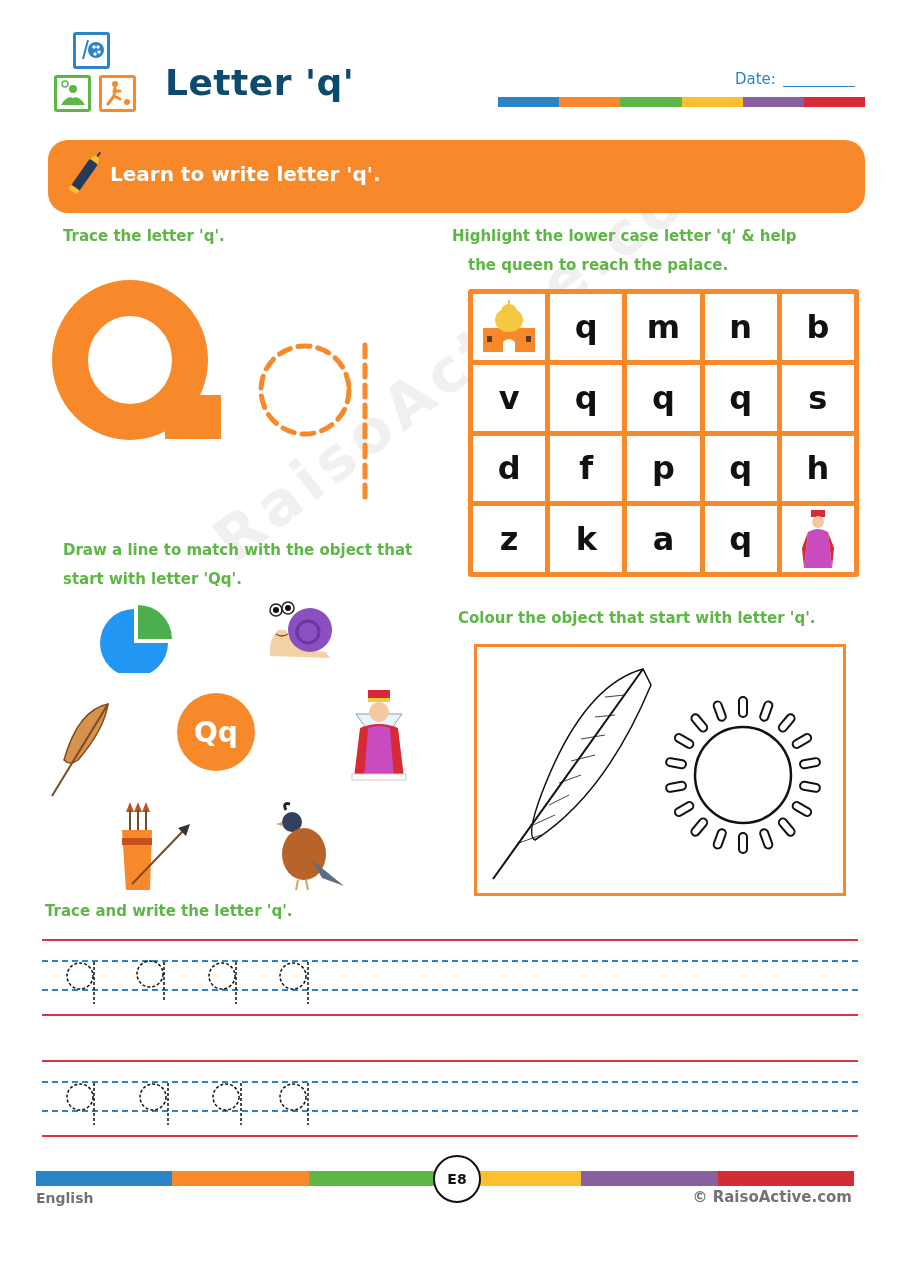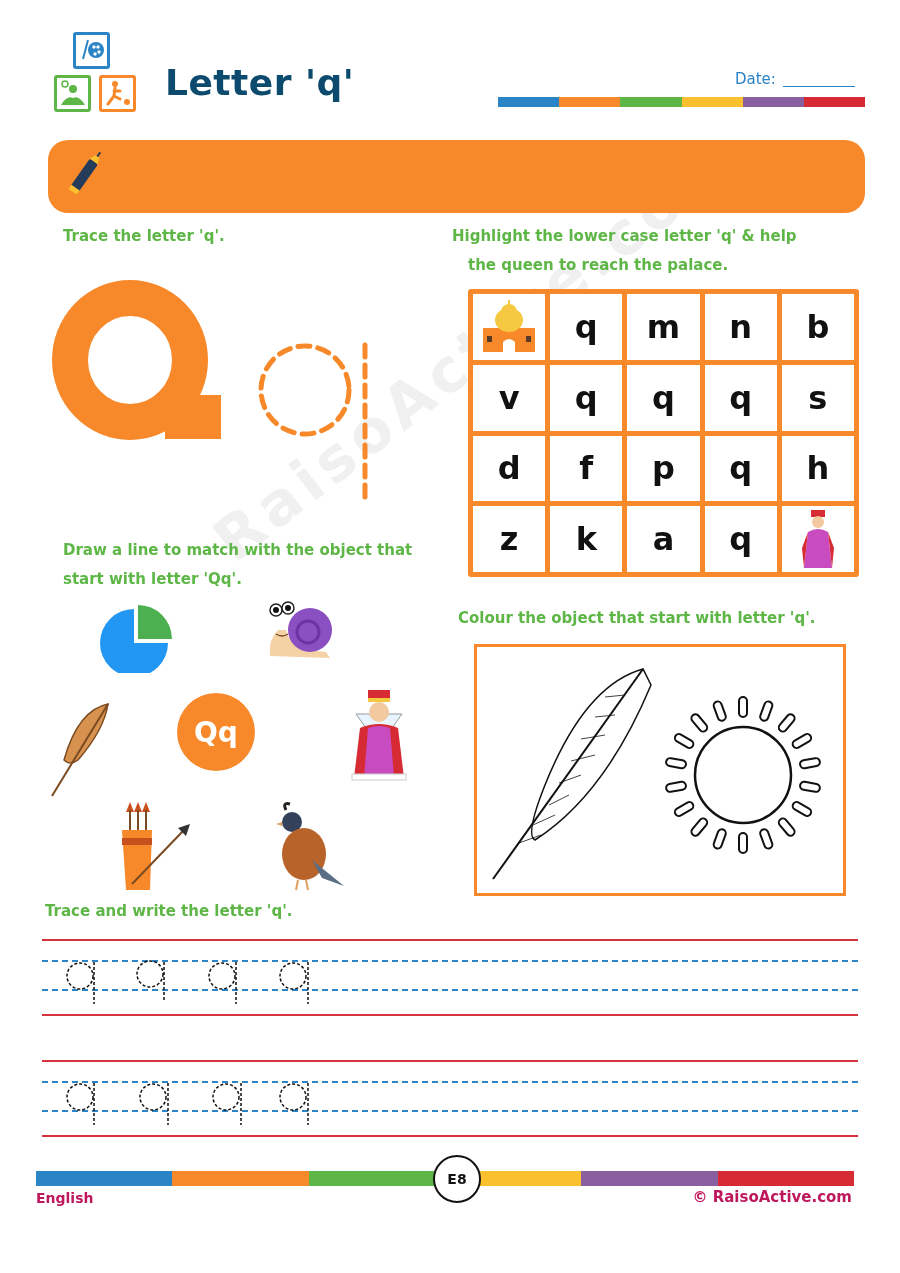--- a/index.html
+++ b/index.html
@@ -26,21 +26,21 @@
   .cell { background: #ffffff; display: flex; align-items: center; justify-content: center;
           font-size: 32px; font-weight: bold; color: #111; font-family: "DejaVu Sans", sans-serif; }
 
   
   .colour-box { left: 474px; top: 644px; width: 372px; height: 252px; border: 3px solid #f7892a; background: #fff; }
 
   
   .red-line { position: absolute; left: 42px; width: 816px; height: 2px; background: #d6343f; }
   .blue-dash { position: absolute; left: 42px; width: 816px; height: 0; border-top: 2px dashed #2a84c6; }
 
-  .footer-label { font-size: 14px; font-weight: bold; color: #be185d; }
+  .footer-label { font-size: 14px; font-weight: bold; color: #737373; }
   .page-badge { left: 433px; top: 1155px; width: 48px; height: 48px; border-radius: 50%; border: 2px solid #111;
                 background: #fff; display: flex; align-items: center; justify-content: center;
                 font-size: 14px; font-weight: bold; color: #111; }
   .watermark { left: 200px; top: 520px; font-size: 60px; font-weight: bold; color: rgba(200,200,200,0.28);
                transform: rotate(-38deg); transform-origin: left top; letter-spacing: 6px; white-space: nowrap; pointer-events: none; }
 </style>
 </head>
 <body>
 
 <div class="abs watermark">RaisoActive.com</div>
@@ -88,20 +88,21 @@
   <span class="abs" style="left:14px;top:10px;">
     <svg width="42" height="54" viewBox="0 0 42 54">
         <g transform="rotate(35 21 27)">
           <rect x="16" y="8" width="10" height="34" rx="2" fill="#243b5a"></rect>
           <rect x="16" y="40" width="10" height="5" fill="#fbc02d"></rect>
           <polygon points="16,8 26,8 23,2 19,2" fill="#fbc02d"></polygon>
           <line x1="21" y1="2" x2="21" y2="-3" stroke="#243b5a" stroke-width="2"></line>
         </g>
       </svg>
   </span>
+  <span class="banner-text">Learn to write letter 'q'.</span>
 </div>
 
 <div class="abs green-heading" style="left:63px;top:222px;">Trace the letter 'q'.</div>
 <div class="abs" style="left:50px;top:275px;">
   <svg width="180" height="170" viewBox="0 0 180 170">
     <ellipse cx="80" cy="85" rx="60" ry="62" fill="none" stroke="#f7892a" stroke-width="36"></ellipse>
     <rect x="115" y="120" width="56" height="44" fill="#f7892a"></rect>
   </svg>
 </div>
 <div class="abs" style="left:255px;top:335px;">

